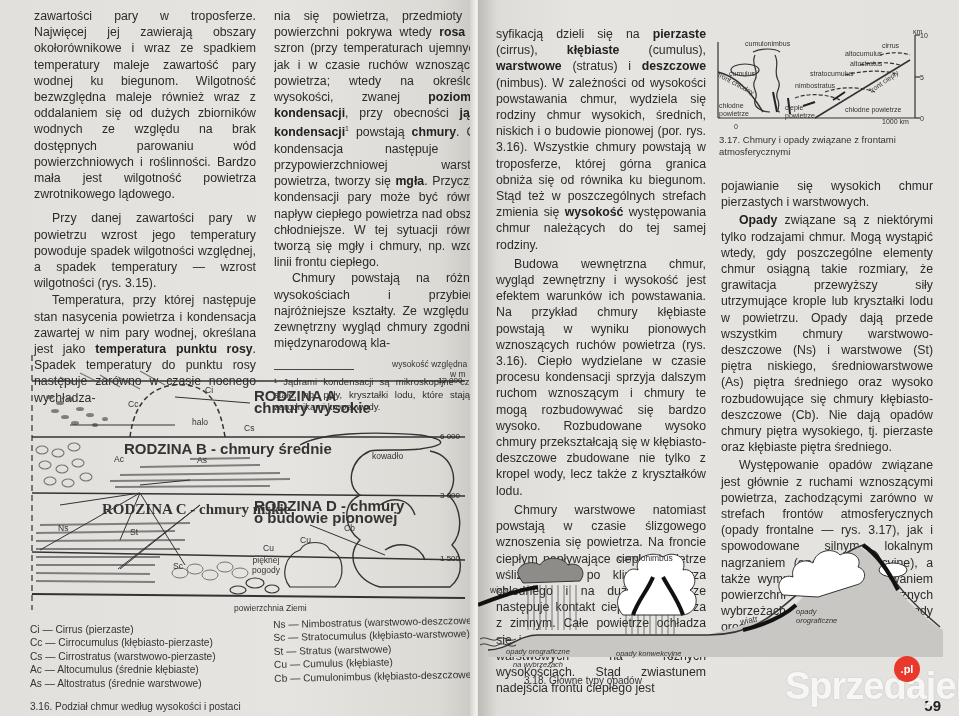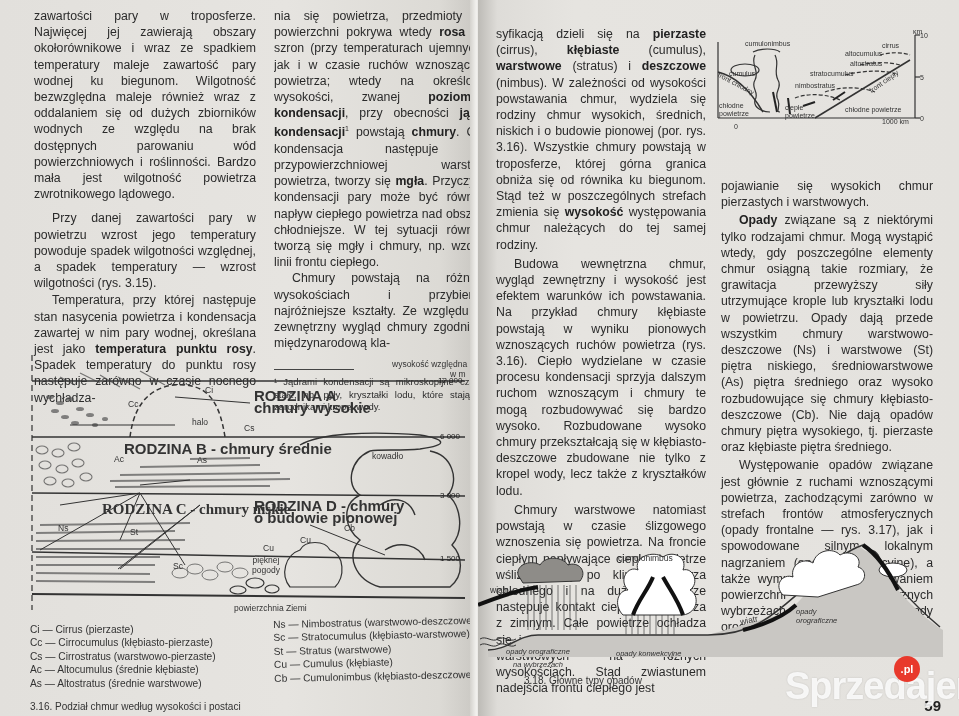--- a/index.html
+++ b/index.html
@@ -241,20 +241,21 @@
     <span class="fig-label" style="left:80px;top:52px;font-size:7px;">nimbostratus</span>
     <span class="fig-label" style="left:95px;top:40px;font-size:7px;">stratocumulus</span>
     <span class="fig-label" style="left:135px;top:30px;font-size:7px;">altostratus</span>
     <span class="fig-label" style="left:130px;top:20px;font-size:7px;">altocumulus</span>
     <span class="fig-label" style="left:167px;top:12px;font-size:7px;">cirrus</span>
     <span class="fig-label" style="left:152px;top:48px;font-size:7px;transform:rotate(-35deg);">front ciepły</span>
     <span class="fig-label" style="left:130px;top:76px;font-size:7px;">chłodne powietrze</span>
   </div>
   <span class="fig-label" style="left:256px;top:123px;font-size:7px;">0</span>
   <span class="fig-label" style="left:404px;top:118px;font-size:7px;">1000 km</span>
+  <div class="caption" style="left:241px;top:134px;width:220px;font-size:9.5px;line-height:12px;">3.17. Chmury i opady związane z frontami atmosferycznymi</div>
 
   <div class="col" style="left:243px;top:178px;width:212px;">
     <p>pojawianie się wysokich chmur pierzastych i warstwowych.</p>
     <p class="ind" style="margin-top:2px;"><b>Opady</b><span> związane są z niektórymi tylko rodzajami chmur. Mogą wystąpić wtedy, gdy poszczególne elementy chmur osiągną takie rozmiary, że grawitacja przewyższy siły utrzymujące krople lub kryształki lodu w powietrzu. Opady dają przede wszystkim chmury warstwowo-deszczowe (Ns) i warstwowe (St) piętra niskiego, średniowarstwowe (As) piętra średniego oraz wysoko rozbudowujące się chmury kłębiasto-deszczowe (Cb). Nie dają opadów chmury piętra wysokiego, tj. pierzaste oraz kłębiaste piętra średniego.</span></p>
     <p class="ind" style="margin-top:2px;">Występowanie opadów związane jest głównie z ruchami wznoszącymi powietrza, zachodzącymi zarówno w strefach frontów atmosferycznych (opady frontalne — rys. 3.17), jak i spowodowane silnym lokalnym nagrzaniem (opady konwekcyjne), a także wymuszonymi ukształtowaniem powierzchni — na dowietrznych wybrzeżach i stokach gór (opady orograficzne — rys. 3.18).</p>
   </div>
 
   <div class="fig" style="left:0;top:535px;width:481px;height:140px;">
     <svg width="481" height="140" viewBox="0 0 481 140">
       <path d="M10,115 C30,115 40,100 60,100 L230,100 L300,80 C330,70 340,30 380,10 C390,20 395,15 400,25 C410,45 430,70 460,92 L465,95 L465,122 L10,122 Z" fill="#c9c7c3"></path>

